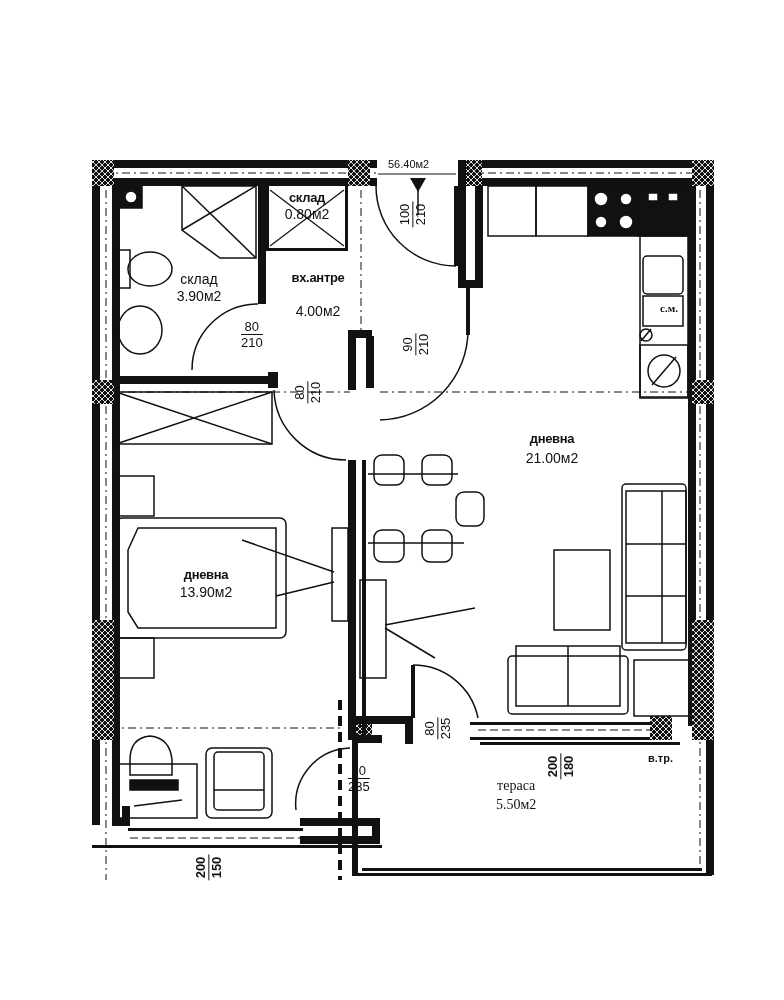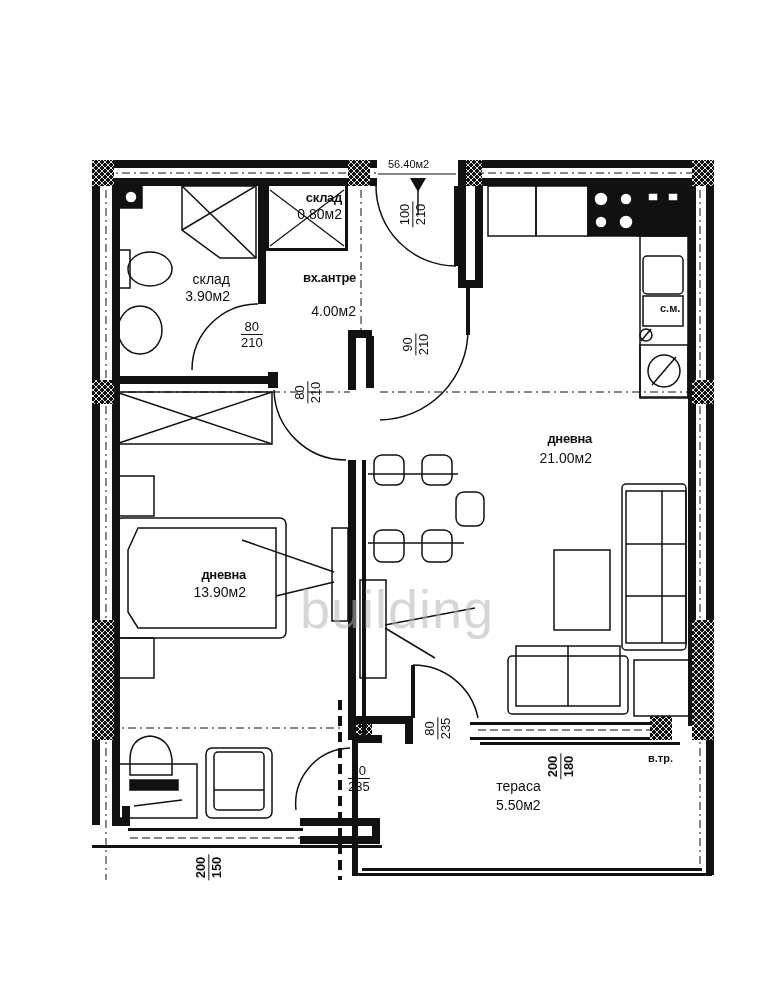--- a/index.html
+++ b/index.html
@@ -1,18 +1,18 @@
 <!DOCTYPE html>
 <html><head>
 <meta charset="utf-8">
 <style>
   html,body{margin:0;padding:0;background:#ffffff;}
   body{width:784px;height:1000px;position:relative;overflow:hidden;font-family:"Liberation Sans",sans-serif;color:#111;}
   #plan{position:absolute;left:0;top:0;width:784px;height:1000px;}
-  .lbl{position:absolute;font-family:"Liberation Sans",sans-serif;color:#111;line-height:1;white-space:nowrap;text-align:right;}
+  .lbl{position:absolute;font-family:"Liberation Sans",sans-serif;color:#111;line-height:1;white-space:nowrap;text-align:center;}
   .room-name{font-size:13px;font-weight:bold;letter-spacing:-0.3px;}
   .room-area{font-size:14px;font-weight:normal;}
   .dim{position:absolute;font-size:13px;line-height:1;text-align:center;font-family:"Liberation Sans",sans-serif;}
   .dim .top{display:block;padding:0 2px 1px 2px;border-bottom:1.5px solid #111;}
   .dim .bot{display:block;padding-top:1px;}
   .rot{transform:rotate(-90deg);transform-origin:center center;}
   .wm{position:absolute;color:rgba(180,180,180,0.55);font-size:54px;font-family:"Liberation Sans",sans-serif;font-weight:normal;line-height:0.9;letter-spacing:1px;}
   .total{position:absolute;font-size:11px;}
   .tiny{position:absolute;font-size:11px;font-weight:bold;}
 </style>
@@ -210,21 +210,20 @@
   </g>
 
   <g>
     <polygon points="410,178 426,178 418,192" fill="#111"></polygon>
     <line x1="418" y1="186" x2="418" y2="215" stroke="#111" stroke-width="1.5"></line>
   </g>
   <line x1="378" y1="174" x2="456" y2="174" stroke="#111" stroke-width="1"></line>
 </svg>
 
 <div class="wm" style="left:300px;top:585px;">
-  <div>building</div>
 </div>
 
 <div class="total" style="left:388px;top:158px;">56.40м2</div>
 
 <div class="lbl" style="left:168px;top:272px;width:62px;">
   <div class="room-area" style="font-size:14px;margin-bottom:3px;">склад</div>
   <div class="room-area">3.90м2</div>
 </div>
 <div class="lbl" style="left:272px;top:191px;width:70px;">
   <div class="room-name" style="margin-bottom:3px;">склад</div>
@@ -235,21 +234,21 @@
   <div class="room-area">4.00м2</div>
 </div>
 <div class="lbl" style="left:512px;top:432px;width:80px;">
   <div class="room-name" style="margin-bottom:6px;">дневна</div>
   <div class="room-area">21.00м2</div>
 </div>
 <div class="lbl" style="left:166px;top:568px;width:80px;">
   <div class="room-name" style="margin-bottom:4px;">дневна</div>
   <div class="room-area">13.90м2</div>
 </div>
-<div class="lbl" style="left:496px;top:779px;text-align:right;">
+<div class="lbl" style="left:496px;top:779px;text-align:center;font-family:Liberation Serif, serif;">
   <div class="room-area" style="margin-bottom:5px;">тераса</div>
   <div class="room-area">5.50м2</div>
 </div>
 
 <div class="dim rot" style="left:400px;top:200px;">
   <span class="top">100</span>
   <span class="bot">210</span>
 </div>
 <div class="dim" style="left:241px;top:320px;">
   <span class="top">80</span>
@@ -274,14 +273,14 @@
 
 <div class="dim rot" style="left:548px;top:752px;font-weight:bold;">
   <span class="top">200</span>
   <span class="bot">180</span>
 </div>
 <div class="dim rot" style="left:196px;top:853px;font-weight:bold;">
   <span class="top">200</span>
   <span class="bot">150</span>
 </div>
 
-<div class="tiny" style="left:660px;top:302px;">с.м.</div>
+<div class="tiny" style="left:660px;top:302px;font-family:Liberation Serif, serif;">с.м.</div>
 <div class="tiny" style="left:648px;top:752px;">в.тр.</div>
 
 </body></html>

